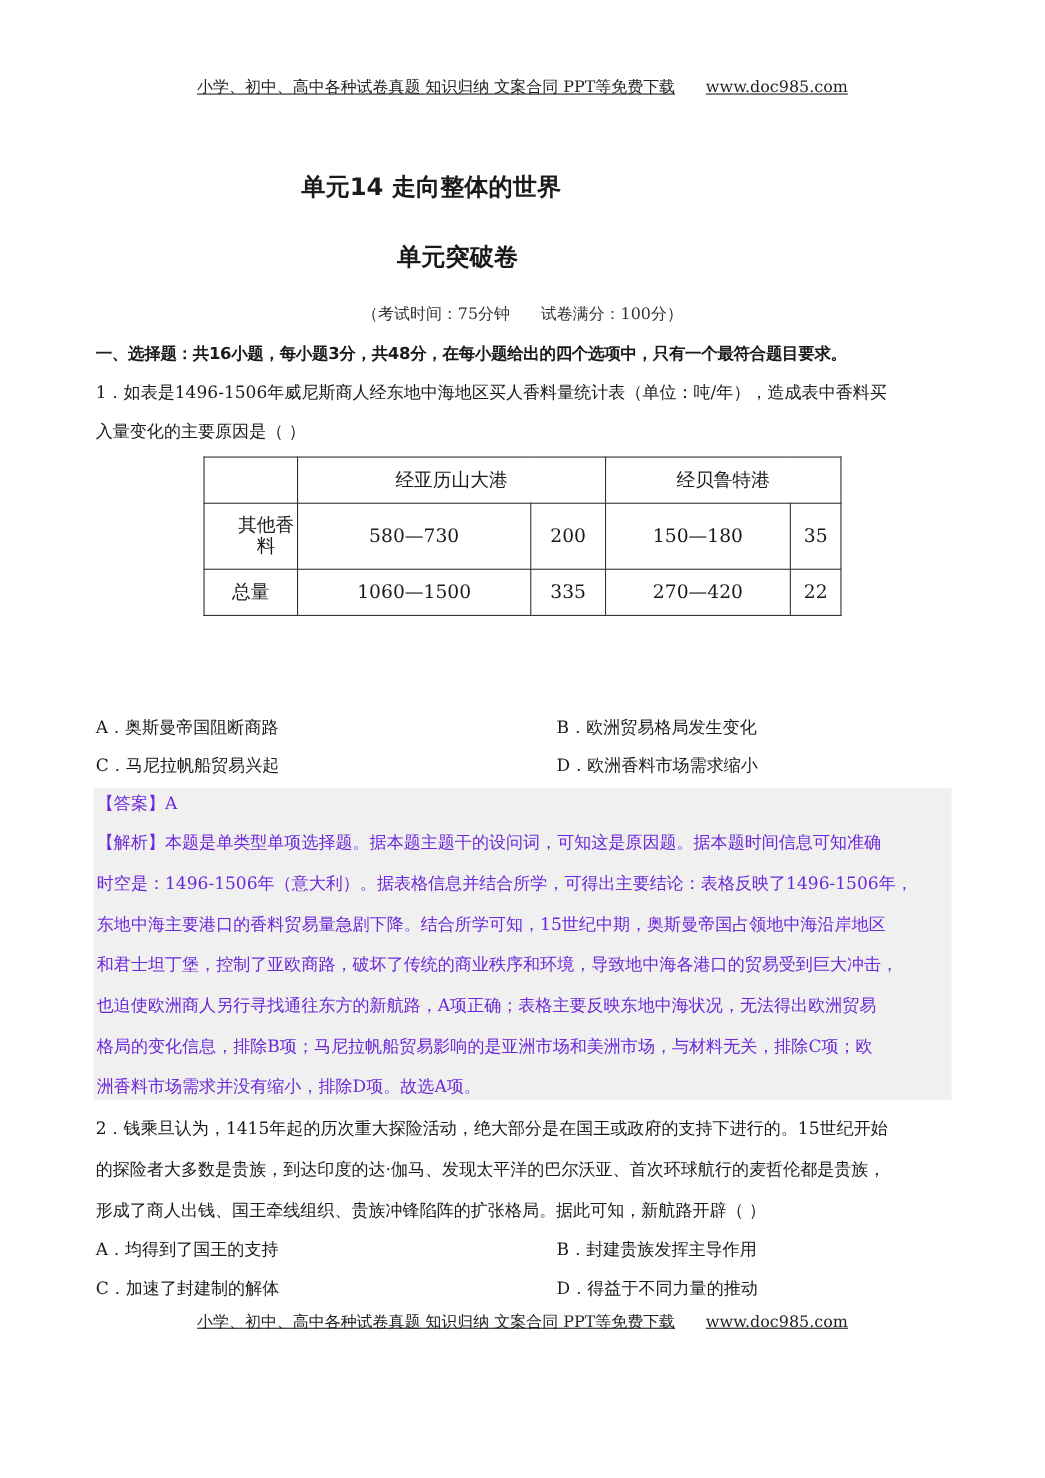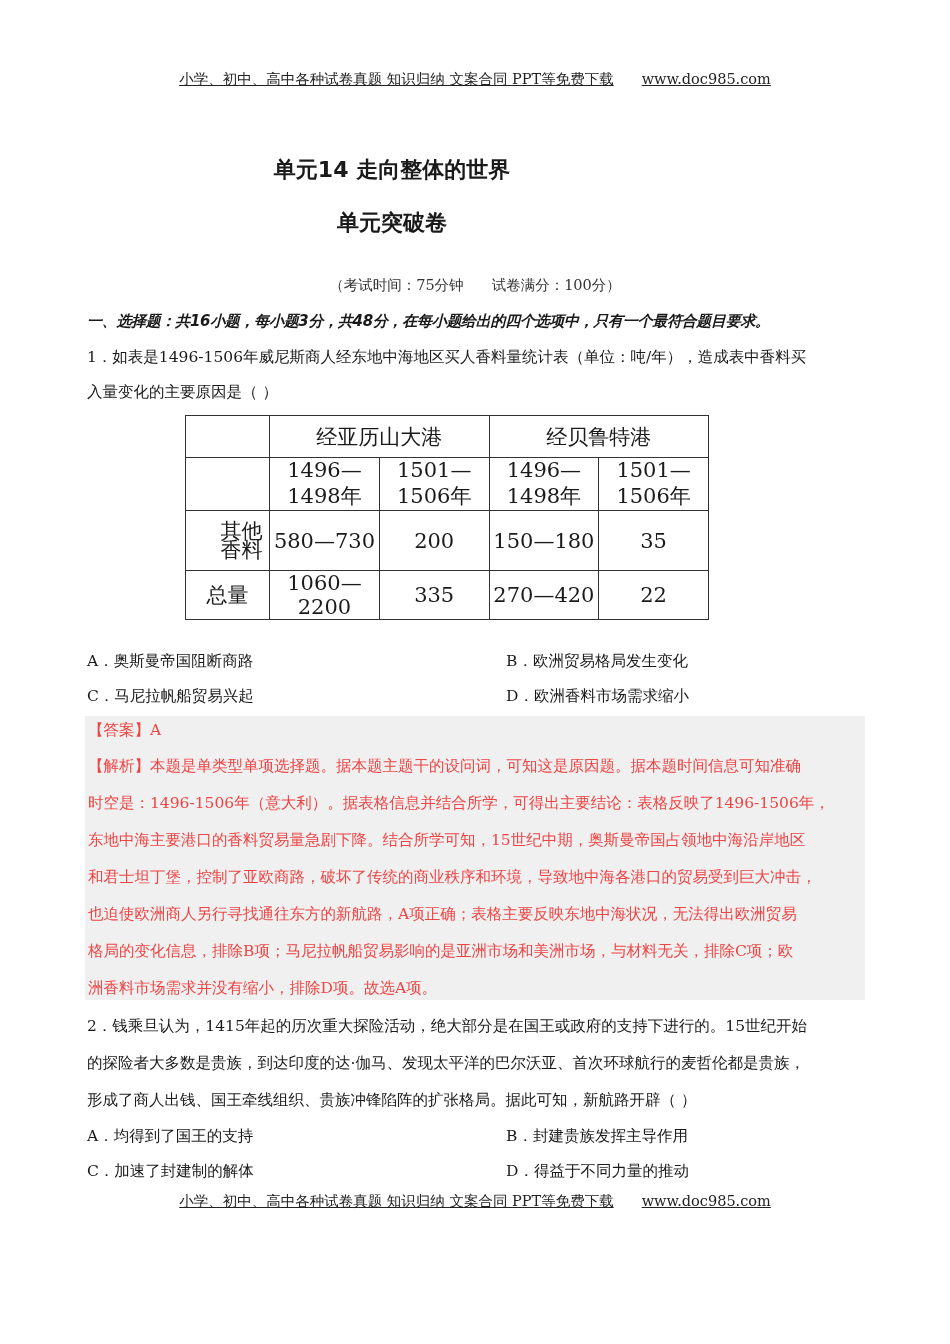--- a/index.html
+++ b/index.html
@@ -11,73 +11,66 @@
   .abs { position: absolute; }
   .banner { left: 0; width: 950px; text-align: center; font-size: 14.5px; color: #222; text-decoration: underline; }
   .banner .site { margin-left: 28px; }
   .title { left: 0; width: 784px; text-align: center; font-size: 22px; font-weight: bold; font-family: "DejaVu Sans", "Liberation Sans", sans-serif; }
   .exam-info { left: 0; width: 950px; text-align: center; font-size: 14.5px; color: #333; }
   .exam-info .gap { display: inline-block; width: 28px; }
   .section { left: 87px; font-size: 15px; font-weight: bold; font-family: "DejaVu Sans", "Liberation Sans", sans-serif; white-space: nowrap; letter-spacing: -0.3px; }
   .line { left: 87px; font-size: 15.5px; white-space: nowrap; }
   .opt { font-size: 15.5px; white-space: nowrap; }
   table.data {
-    position: absolute; left: 185px; top: 415px; width: 524px;
-    border-collapse: collapse; font-size: 21px;
+    position: absolute; left: 185px; top: 415px; width: 580px;
+    border-collapse: collapse; font-size: 17px;
   }
   table.data td { border: 1.5px solid #333; text-align: center; vertical-align: middle; padding: 0; }
   .answer-box {
     position: absolute; left: 85px; top: 716px; width: 780px; height: 284px;
     background: #f0f0f0;
   }
-  .ans-line { left: 88px; font-size: 15.5px; white-space: nowrap; color: #ef4444; }
+  .ans-line { left: 88px; font-size: 15.5px; white-space: nowrap; color: #6d28d9; }
 </style>
 </head>
 <body>
 
 <div class="abs banner" style="top:70px;">
   <span>小学、初中、高中各种试卷真题  知识归纳  文案合同  PPT等免费下载</span><span class="site">www.doc985.com</span>
 </div>
 
 <div class="abs title" style="top:155px;">单元14    走向整体的世界</div>
-<div class="abs title" style="top:208px;">单元突破卷</div>
+<div class="abs title" style="top:219px;padding-left:24px;">单元突破卷</div>
 
 <div class="abs exam-info" style="top:276px;">
   <span>（考试时间：75分钟</span><span class="gap"></span><span>试卷满分：100分）</span>
 </div>
 
-<div class="abs section" style="top:312px;font-style:italic;">一、选择题：共16小题，每小题3分，共48分，在每小题给出的四个选项中，只有一个最符合题目要求。</div>
+<div class="abs section" style="top:312px;">一、选择题：共16小题，每小题3分，共48分，在每小题给出的四个选项中，只有一个最符合题目要求。</div>
 
 <div class="abs line" style="top:347px;">1．如表是1496-1506年威尼斯商人经东地中海地区买人香料量统计表（单位：吨/年），造成表中香料买</div>
 <div class="abs line" style="top:382px;">入量变化的主要原因是（    ）</div>
 
 <table class="data">
   <tbody>
       <tr style="height:42px;">
     <td style="width:84px;"></td>
     <td colspan="2">经亚历山大港</td>
     <td colspan="2">经贝鲁特港</td>
   </tr>
-  <tr style="height:43px;">
-    <td></td>
-    <td style="width:124px;">1496—1498年</td>
-    <td style="width:124px;">1501—1506年</td>
-    <td style="width:124px;">1496—1498年</td>
-    <td style="width:124px;">1501—1506年</td>
-  </tr>
   <tr style="height:60px;">
     <td style="line-height:19px;"><span style="display:inline-block;width:52px;margin-left:28px;">其他香料</span></td>
     <td>580—730</td>
     <td>200</td>
     <td>150—180</td>
     <td>35</td>
   </tr>
   <tr style="height:42px;">
     <td>总量</td>
-    <td>1060—2200</td>
+    <td>1060—1500</td>
     <td>335</td>
     <td>270—420</td>
     <td>22</td>
   </tr>
 </tbody>
   </table>
 
 <div class="abs opt" style="left:87px; top:651px;">A．奥斯曼帝国阻断商路</div>
 <div class="abs opt" style="left:506px; top:651px;">B．欧洲贸易格局发生变化</div>
 <div class="abs opt" style="left:87px; top:686px;">C．马尼拉帆船贸易兴起</div>

